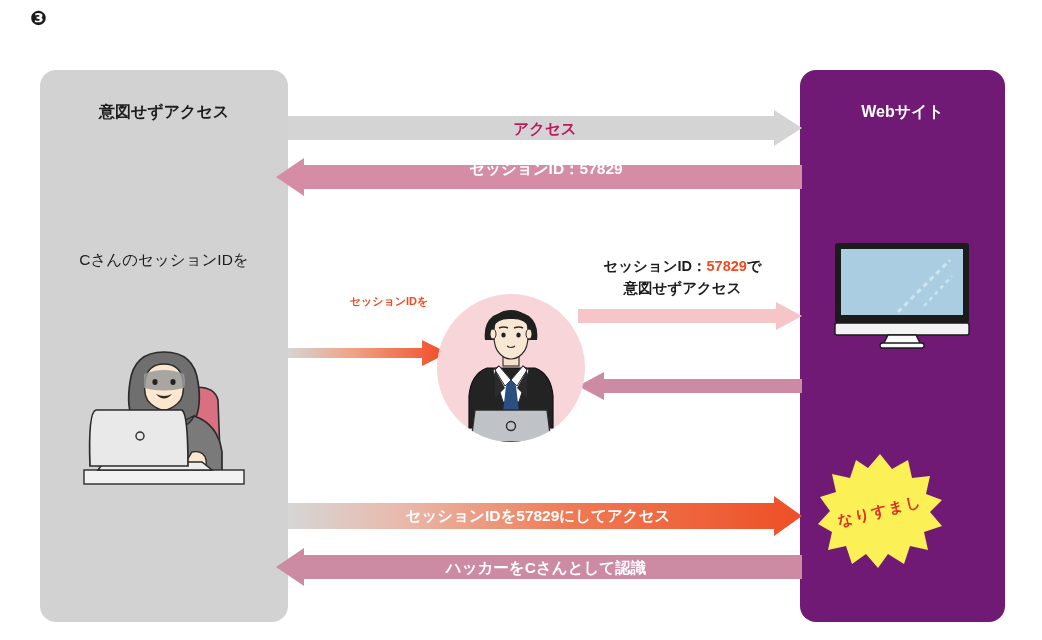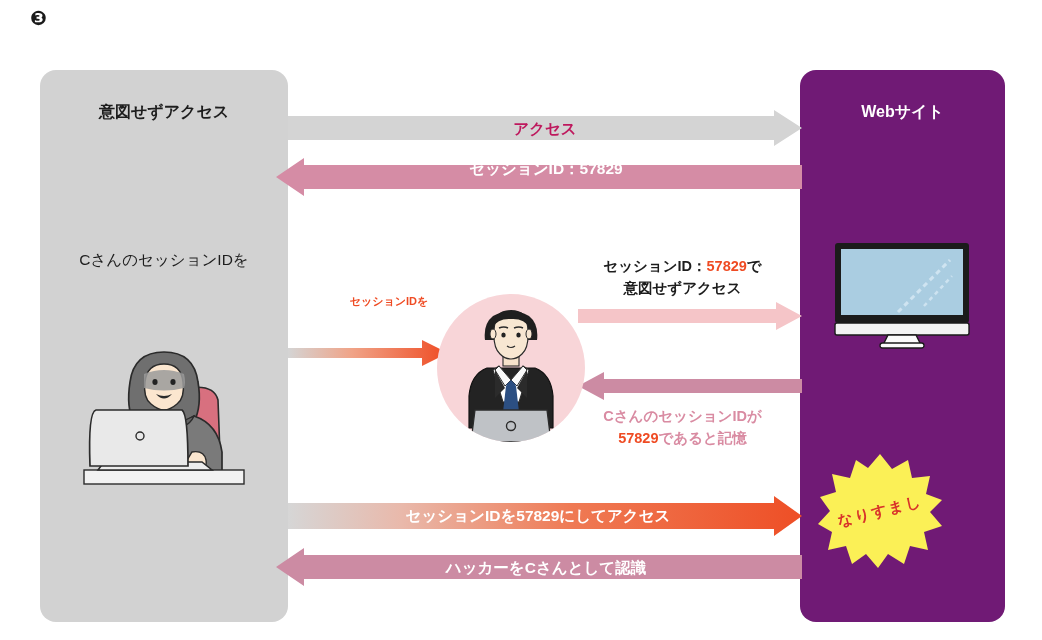--- a/index.html
+++ b/index.html
@@ -197,24 +197,20 @@
     <path d="M0,7 L198,7 L198,0 L224,14 L198,28 L198,21 L0,21 Z" fill="#f5c5c8"></path>
   </svg>
   <div id="unintended-text" class="free-text">
     <div><span>セッションID：</span><span class="num">57829</span><span>で</span></div>
     <div>意図せずアクセス</div>
   </div>
 
   <svg class="arrow-svg" style="left:578px; top:372px;" width="224" height="28" viewBox="0 0 224 28">
     <path d="M224,7 L26,7 L26,0 L0,14 L26,28 L26,21 L224,21 Z" fill="#cc8ba3"></path>
   </svg>
-  <div id="remember-text" class="free-text">
-    <div>CさんのセッションIDが</div>
-    <div><span class="num">57829</span><span>であると記憶</span></div>
-  </div>
 
   <svg class="arrow-svg" style="left:288px; top:496px;" width="514" height="40" viewBox="0 0 514 40">
     <defs>
       <linearGradient id="gradOrangeBig" x1="0" y1="0" x2="1" y2="0">
         <stop offset="0%" stop-color="#d6d6d6"></stop>
         <stop offset="22%" stop-color="#e9b9ab"></stop>
         <stop offset="55%" stop-color="#ef7a54"></stop>
         <stop offset="100%" stop-color="#ee4f26"></stop>
       </linearGradient>
     </defs>

